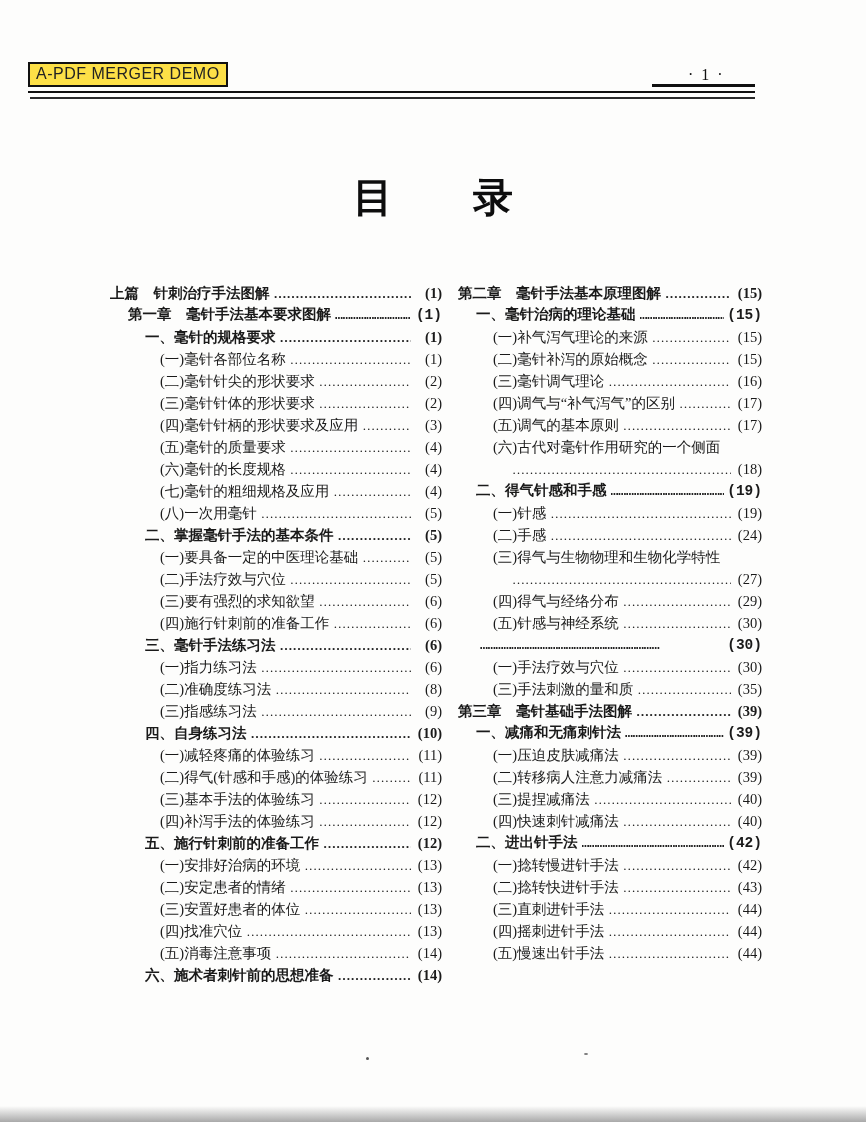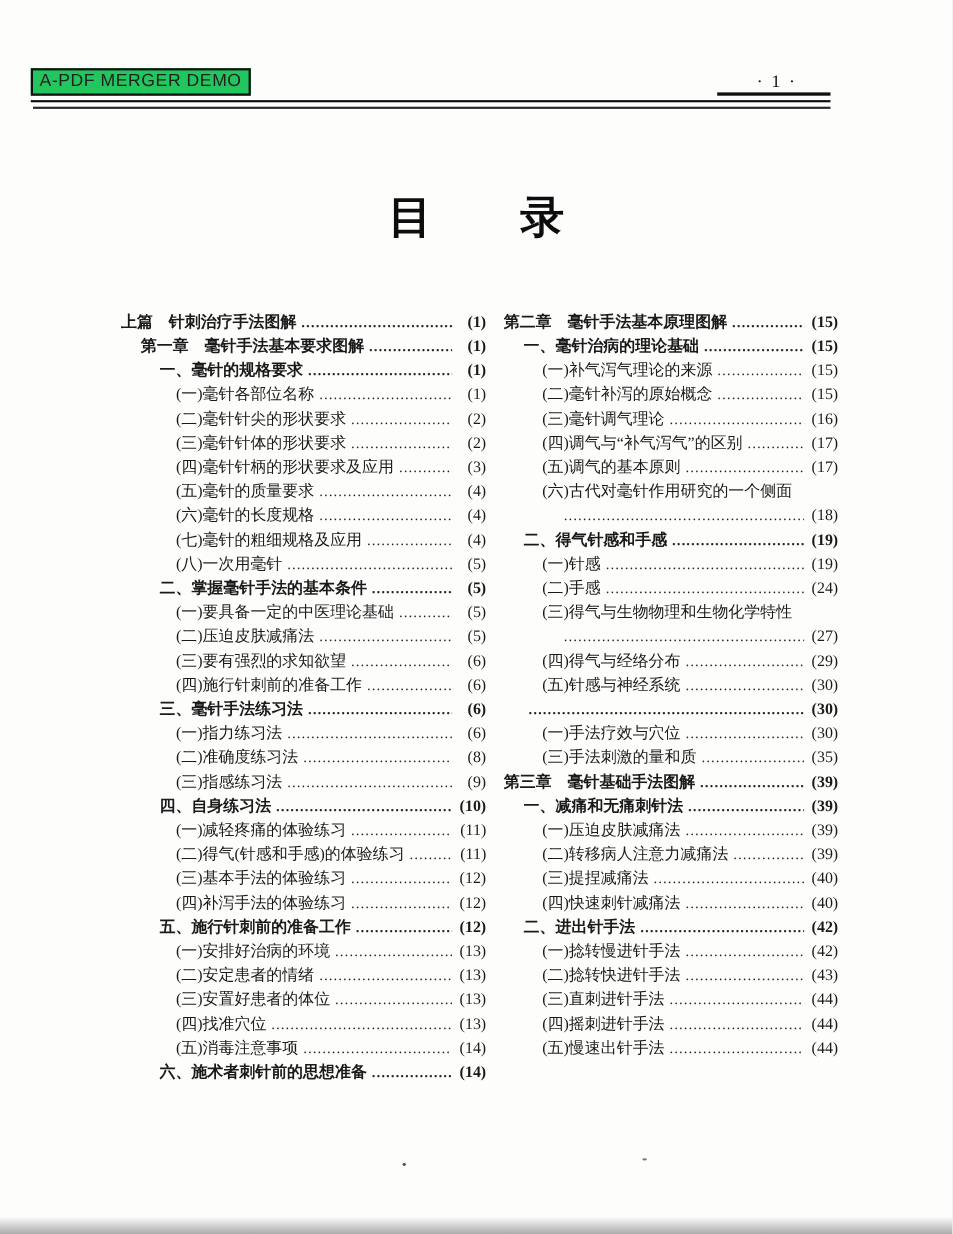--- a/index.html
+++ b/index.html
@@ -12,21 +12,21 @@
     font-family:"Liberation Serif","DejaVu Serif",serif;
     color:#1a1a1a;
   }
   
   .watermark-box{
     position:absolute;left:28px;top:62px;
     border:2px solid #111;
     padding:1px 6px 2px 6px;
     font-family:"Liberation Sans","DejaVu Sans",sans-serif;
     font-size:16px;letter-spacing:.5px;color:#222;
-    background:#22c55e;
+    background:#fde047;
   }
   .page-marker{
     position:absolute;left:688px;top:66px;
     font-size:16px;letter-spacing:2px;color:#111;
   }
   .rule{position:absolute;background:#101010;}
   .rule-short{left:652px;top:84px;width:103px;height:3px;}
   .rule-a{left:28px;top:91px;width:727px;height:2px;}
   .rule-b{left:30px;top:97px;width:725px;height:2px;background:#2a2a2a;}
   
@@ -50,21 +50,21 @@
   }
   .row .t{flex:0 1 auto;overflow:hidden;}
   .row .leader{
     flex:1 1 10px;overflow:hidden;white-space:nowrap;
     margin:0 3px 0 4px;color:#222;
     font-size:13px;
   }
   .row .leader::after{content:"……………………………………………………………";}
   .row .p{flex:0 0 auto;text-align:right;min-width:28px;}
   .ind0{padding-left:0;}
-  .ind1{padding-left:18px;}
+  .ind1{padding-left:18px;font-family:Liberation Mono, monospace;}
   .ind2{padding-left:35px;}
   .ind3{padding-left:50px;}
   .bold{font-weight:bold;}
   
   .speck{position:absolute;background:#555;border-radius:50%;}
   .speck-1{left:366px;top:1057px;width:3px;height:3px;}
   .speck-2{left:584px;top:1053px;width:4px;height:2px;background:#777;}
   .bottom-shade{
     position:absolute;left:0;bottom:0;width:100%;height:16px;
     background:linear-gradient(to bottom, rgba(180,180,180,0) 0%, #a9a9a9 100%);
@@ -161,21 +161,21 @@
     <span class="p">(5)</span>
   </div>
 
   <div class="row ind3">
     <span class="t">(一)要具备一定的中医理论基础</span>
     <span class="leader"></span>
     <span class="p">(5)</span>
   </div>
 
   <div class="row ind3">
-    <span class="t">(二)压迫皮肤减痛法</span>
+    <span class="t">(二)手法疗效与穴位</span>
     <span class="leader"></span>
     <span class="p">(5)</span>
   </div>
 
   <div class="row ind3">
     <span class="t">(三)要有强烈的求知欲望</span>
     <span class="leader"></span>
     <span class="p">(6)</span>
   </div>
 

